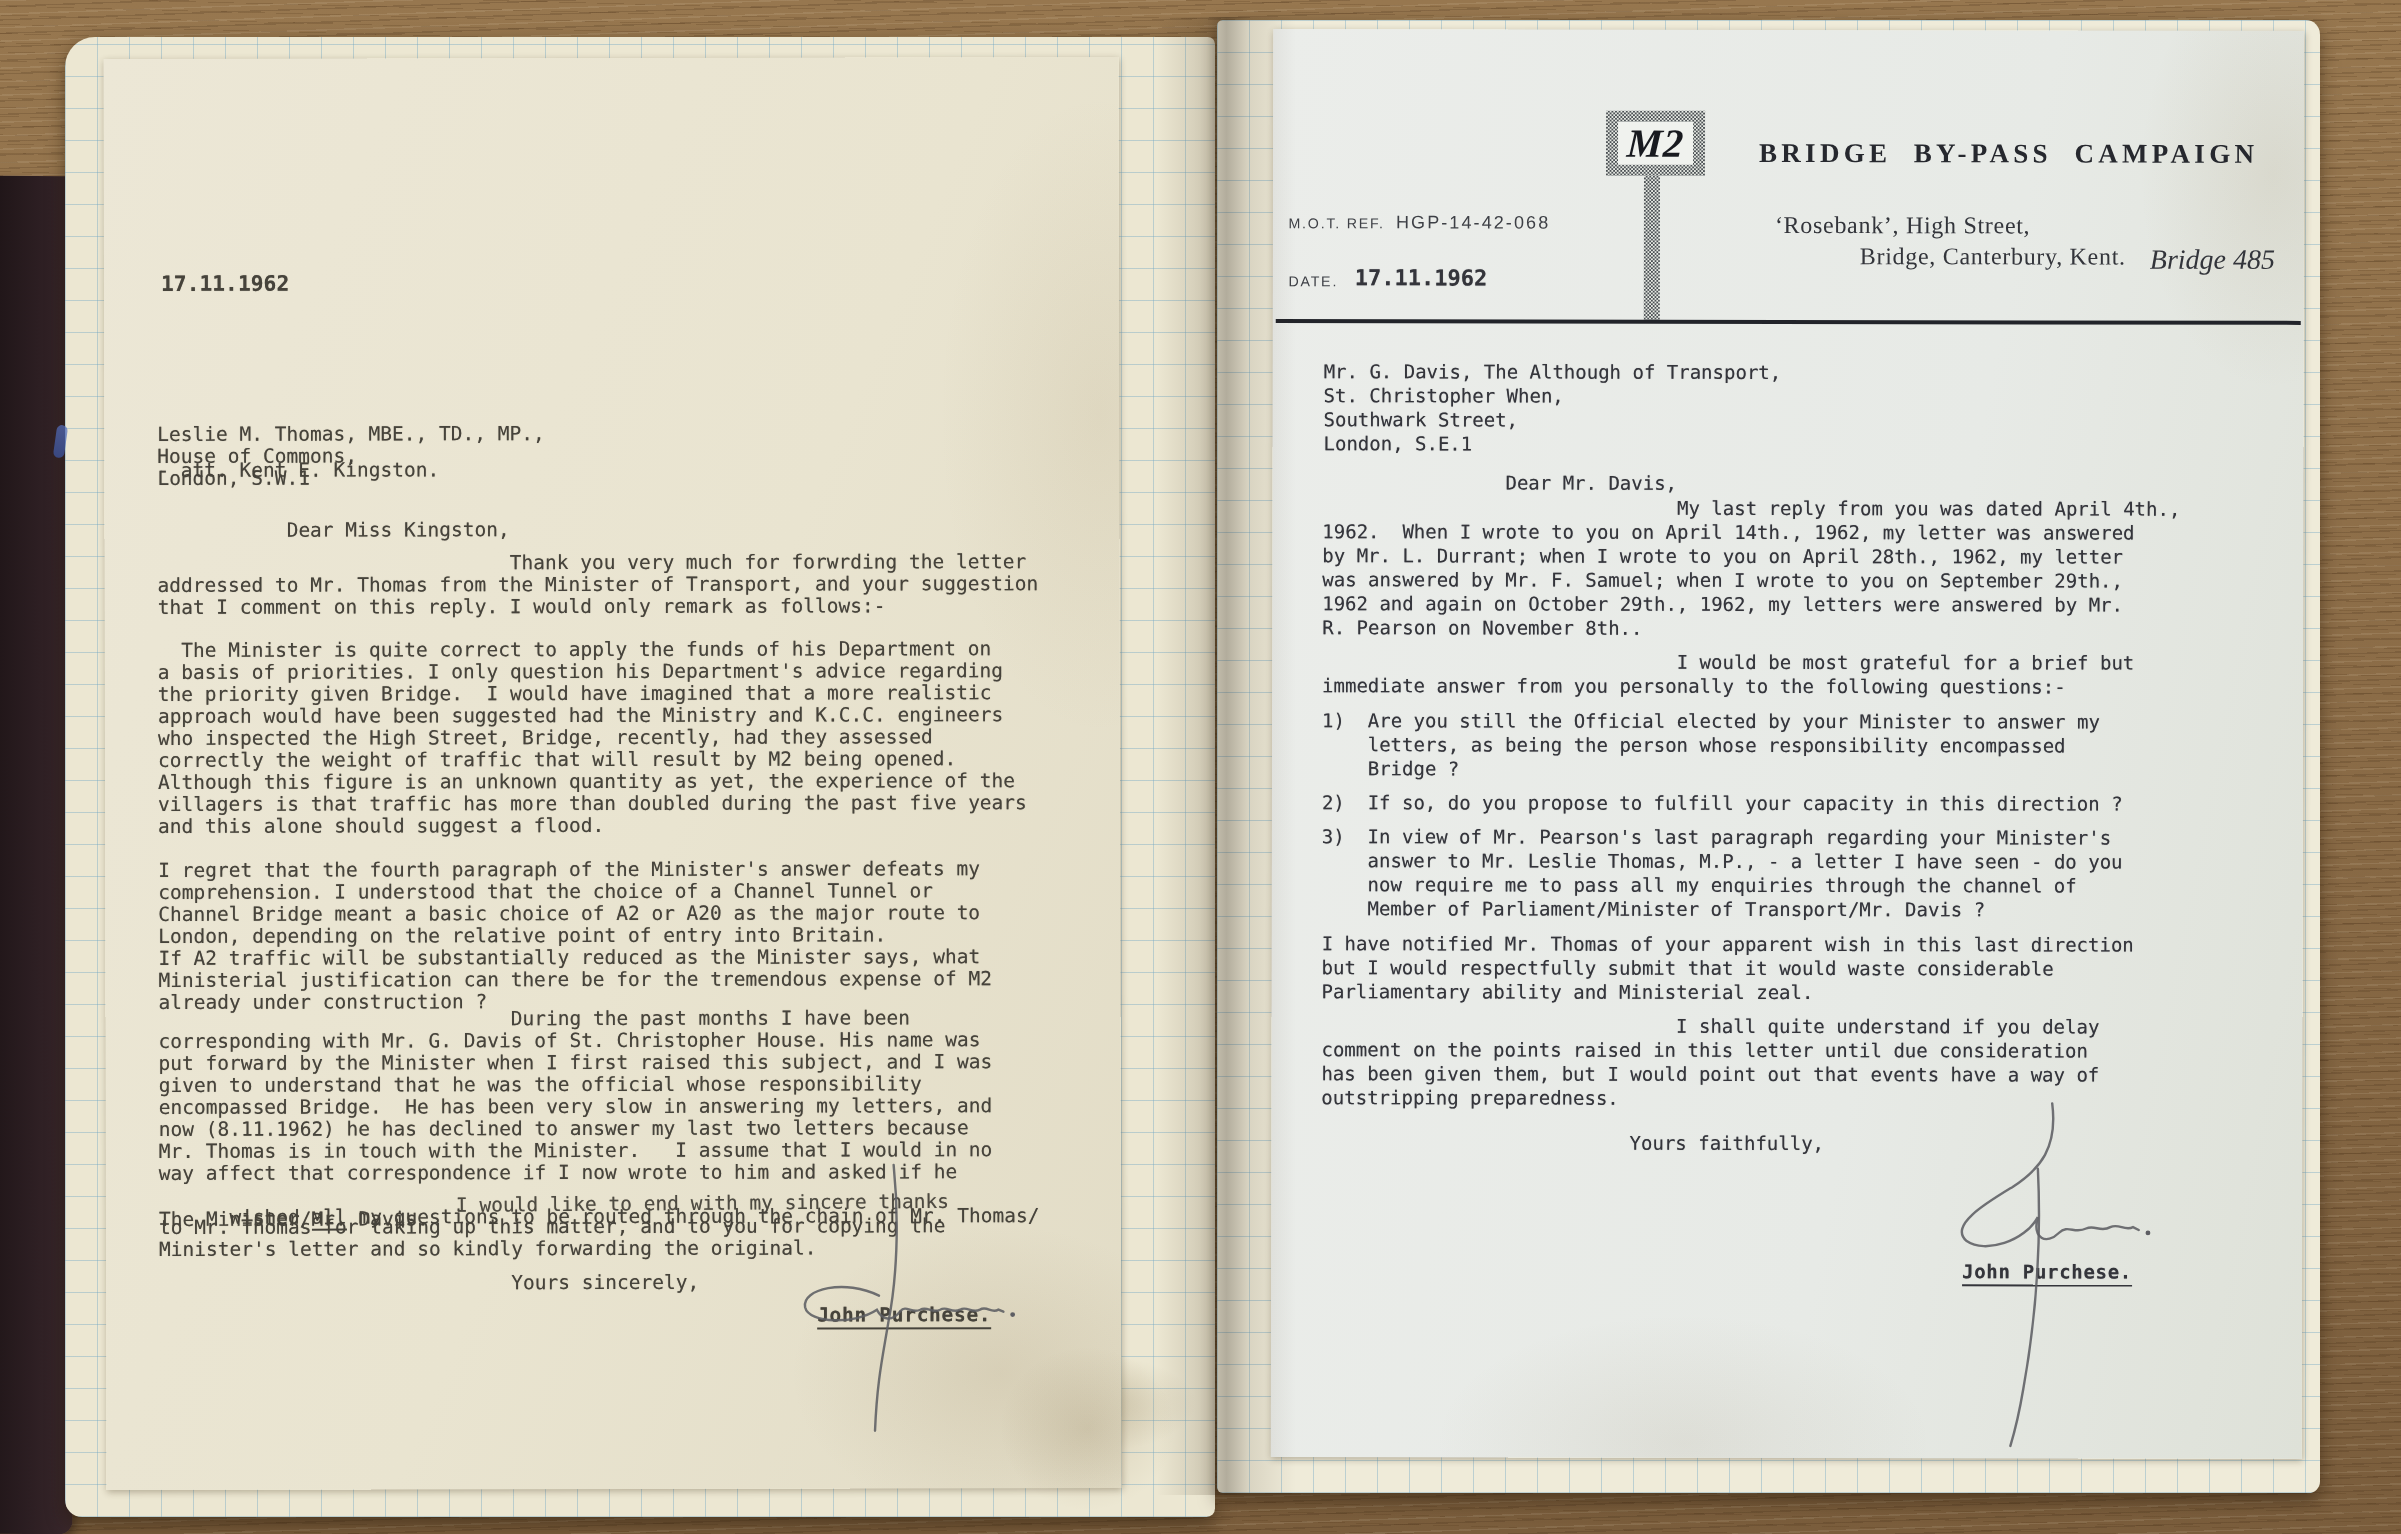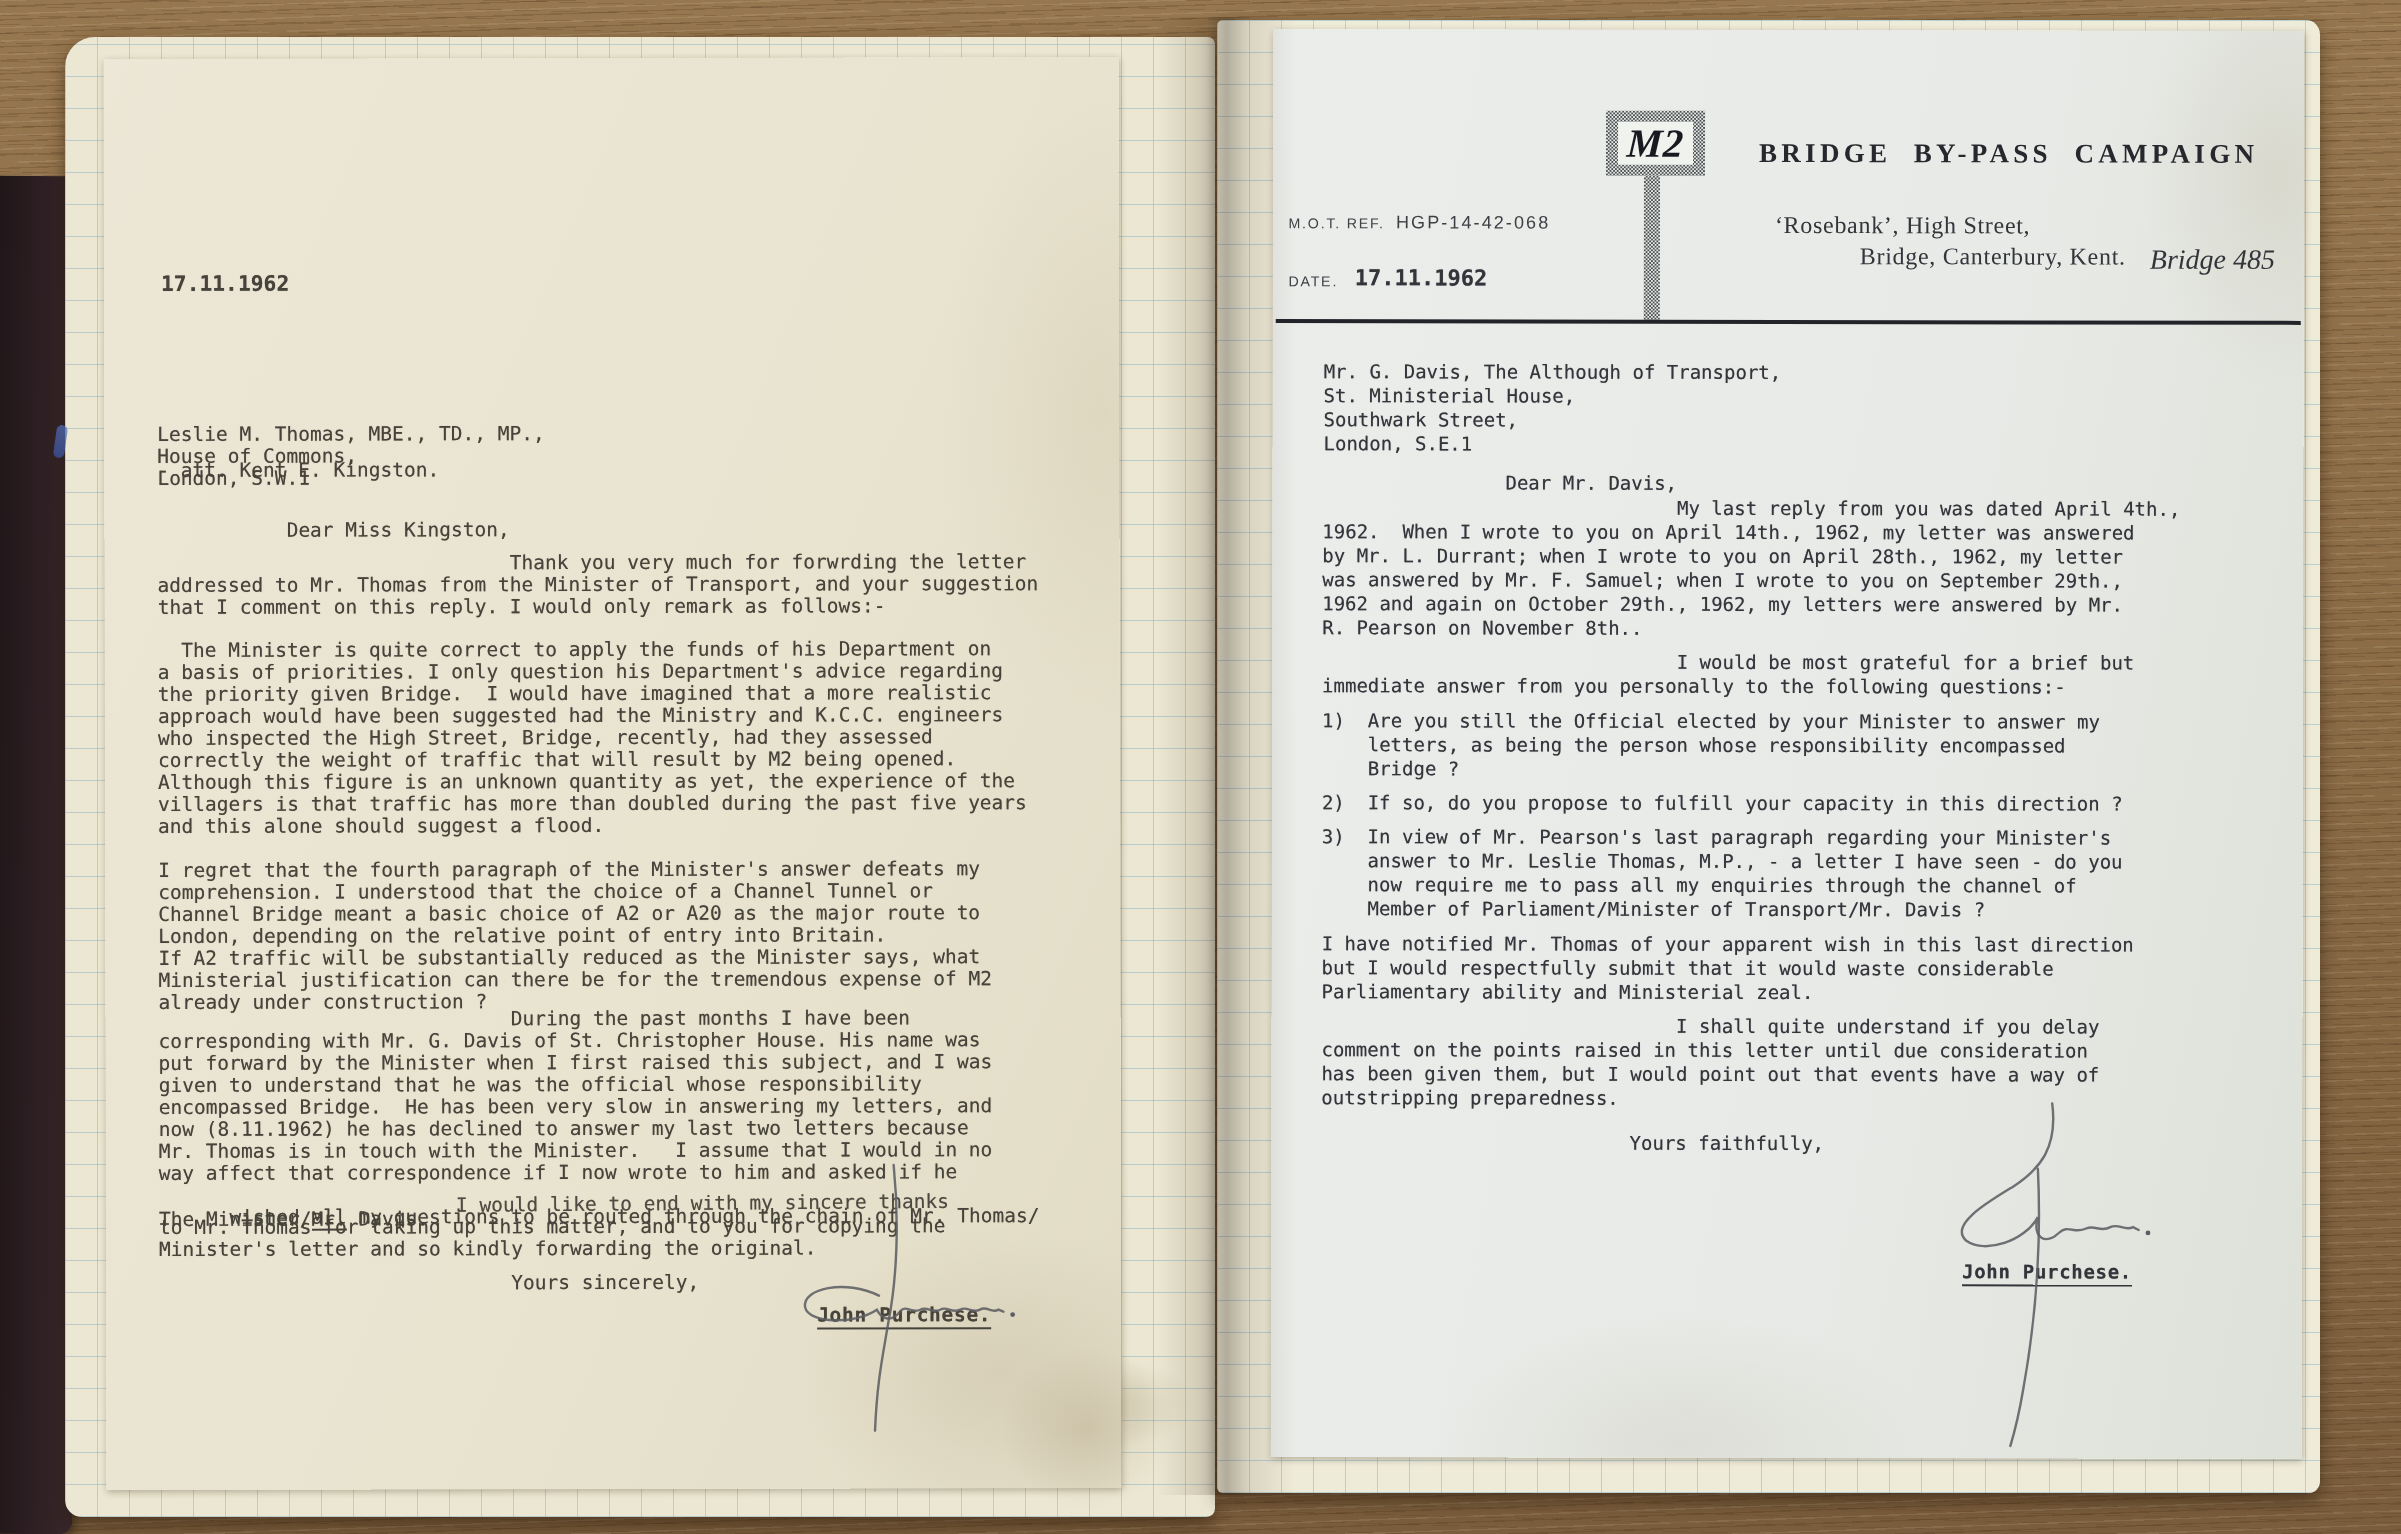--- a/index.html
+++ b/index.html
@@ -132,21 +132,21 @@
 
     <div class="abs serif" style="left:502px; top:182px; font-size:24px; color:#33353b; letter-spacing:0.7px;">‘Rosebank’, High Street,</div>
     <div class="abs serif" style="left:587px; top:213px; font-size:24px; color:#33353b; letter-spacing:0.7px;">Bridge, Canterbury, Kent.</div>
     <div class="abs serif" style="left:877px; top:213px; font-size:28px; font-style:italic; color:#33353b;">Bridge 485</div>
 
     <div class="abs sans" style="left:15.6px; top:244px; font-size:14.2px; letter-spacing:1.8px; color:#3e4046;">DATE.</div>
     <div class="abs typed r-ink bold" style="left:82px; top:236px; font-size:22px;">17.11.1962</div>
 
     <div class="abs" style="left:2.8px; top:290px; width:1025px; height:4.3px; background:#22242a;"></div>
 
-    <div class="abs typed r-ink r-lines" style="left:51px; top:330px;"><div>Mr. G. Davis, The Although of Transport,</div><div>St. Ministerial House,</div><div>Southwark Street,</div><div>London, S.E.1</div></div>
+    <div class="abs typed r-ink r-lines" style="left:51px; top:330px;"><div>Mr. G. Davis, The Although of Transport,</div><div>St. Christopher When,</div><div>Southwark Street,</div><div>London, S.E.1</div></div>
 
     <div class="abs typed r-ink r-lines" style="left:50px; top:441px;">                Dear Mr. Davis,</div>
 
     <div class="abs typed r-ink r-lines" style="left:50px; top:466px;"><div>                               My last reply from you was dated April 4th.,</div><div>1962.  When I wrote to you on April 14th., 1962, my letter was answered</div><div>by Mr. L. Durrant; when I wrote to you on April 28th., 1962, my letter</div><div>was answered by Mr. F. Samuel; when I wrote to you on September 29th.,</div><div>1962 and again on October 29th., 1962, my letters were answered by Mr.</div><div>R. Pearson on November 8th..</div></div>
 
     <div class="abs typed r-ink r-lines" style="left:50px; top:620px;"><div>                               I would be most grateful for a brief but</div><div>immediate answer from you personally to the following questions:-</div></div>
 
     <div class="abs typed r-ink r-lines" style="left:50px; top:679px;"><div>1)  Are you still the Official elected by your Minister to answer my</div><div>    letters, as being the person whose responsibility encompassed</div><div>    Bridge ?</div></div>
 
     <div class="abs typed r-ink r-lines" style="left:50px; top:761px;"><div>2)  If so, do you propose to fulfill your capacity in this direction ?</div></div>

